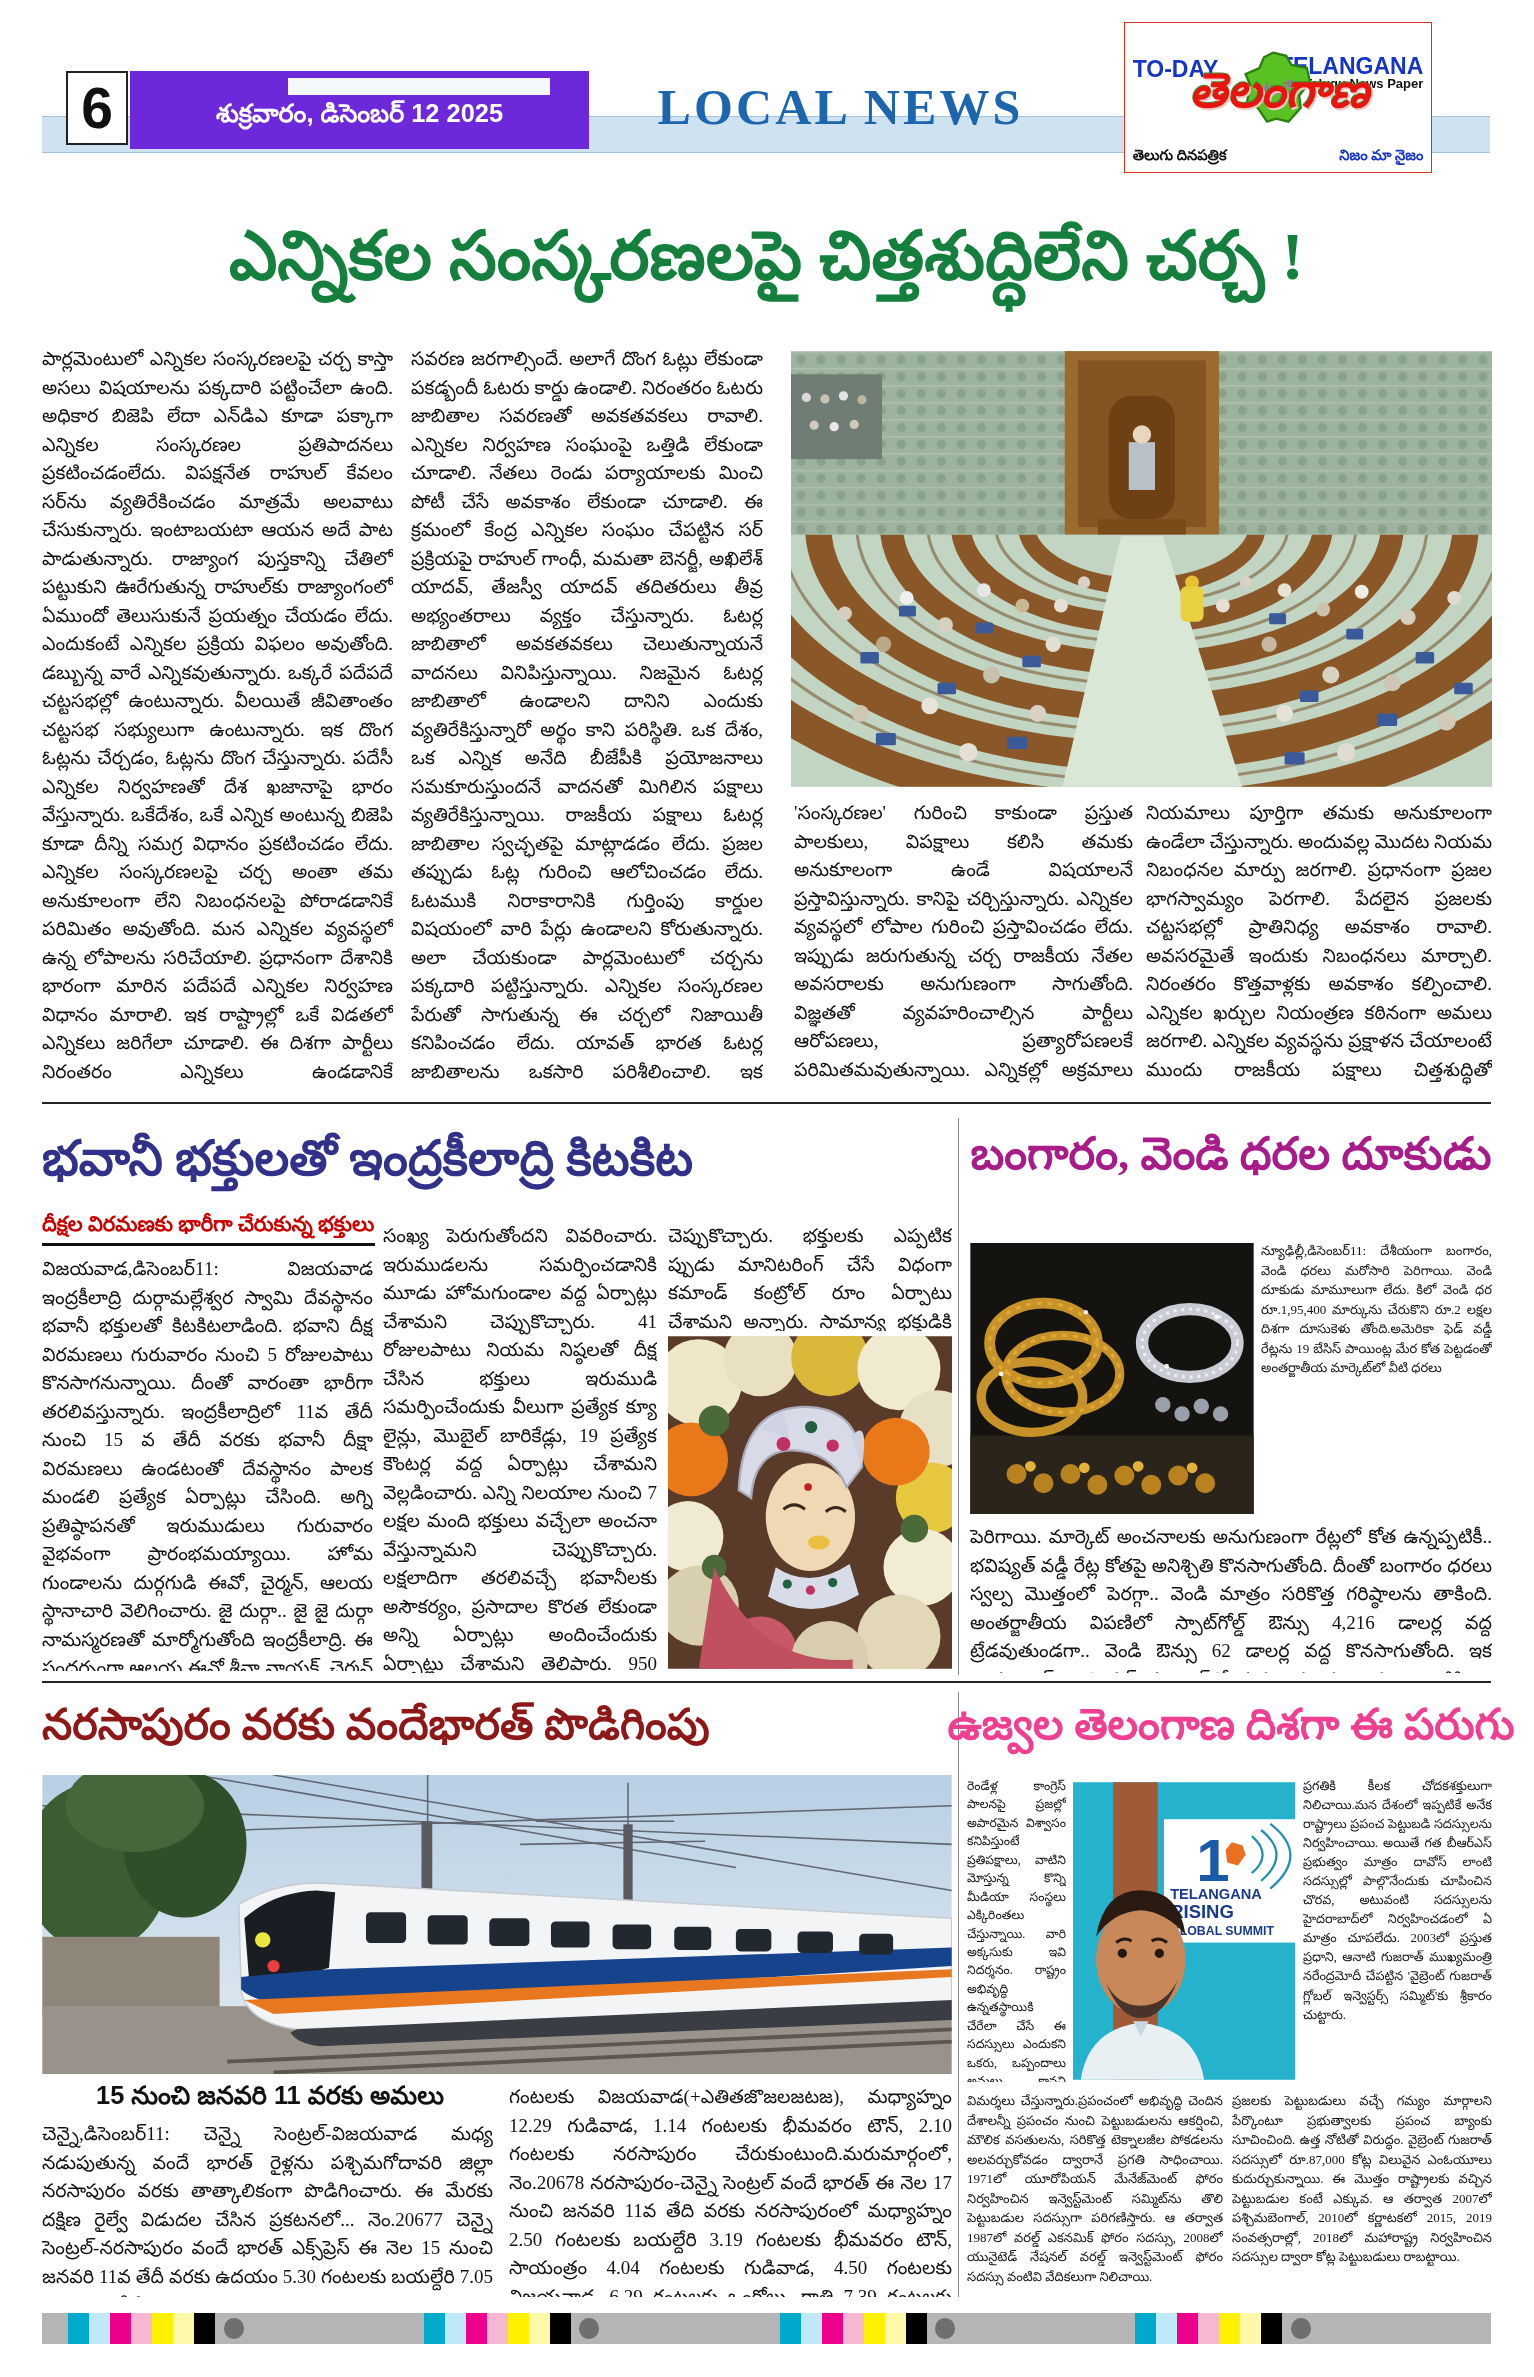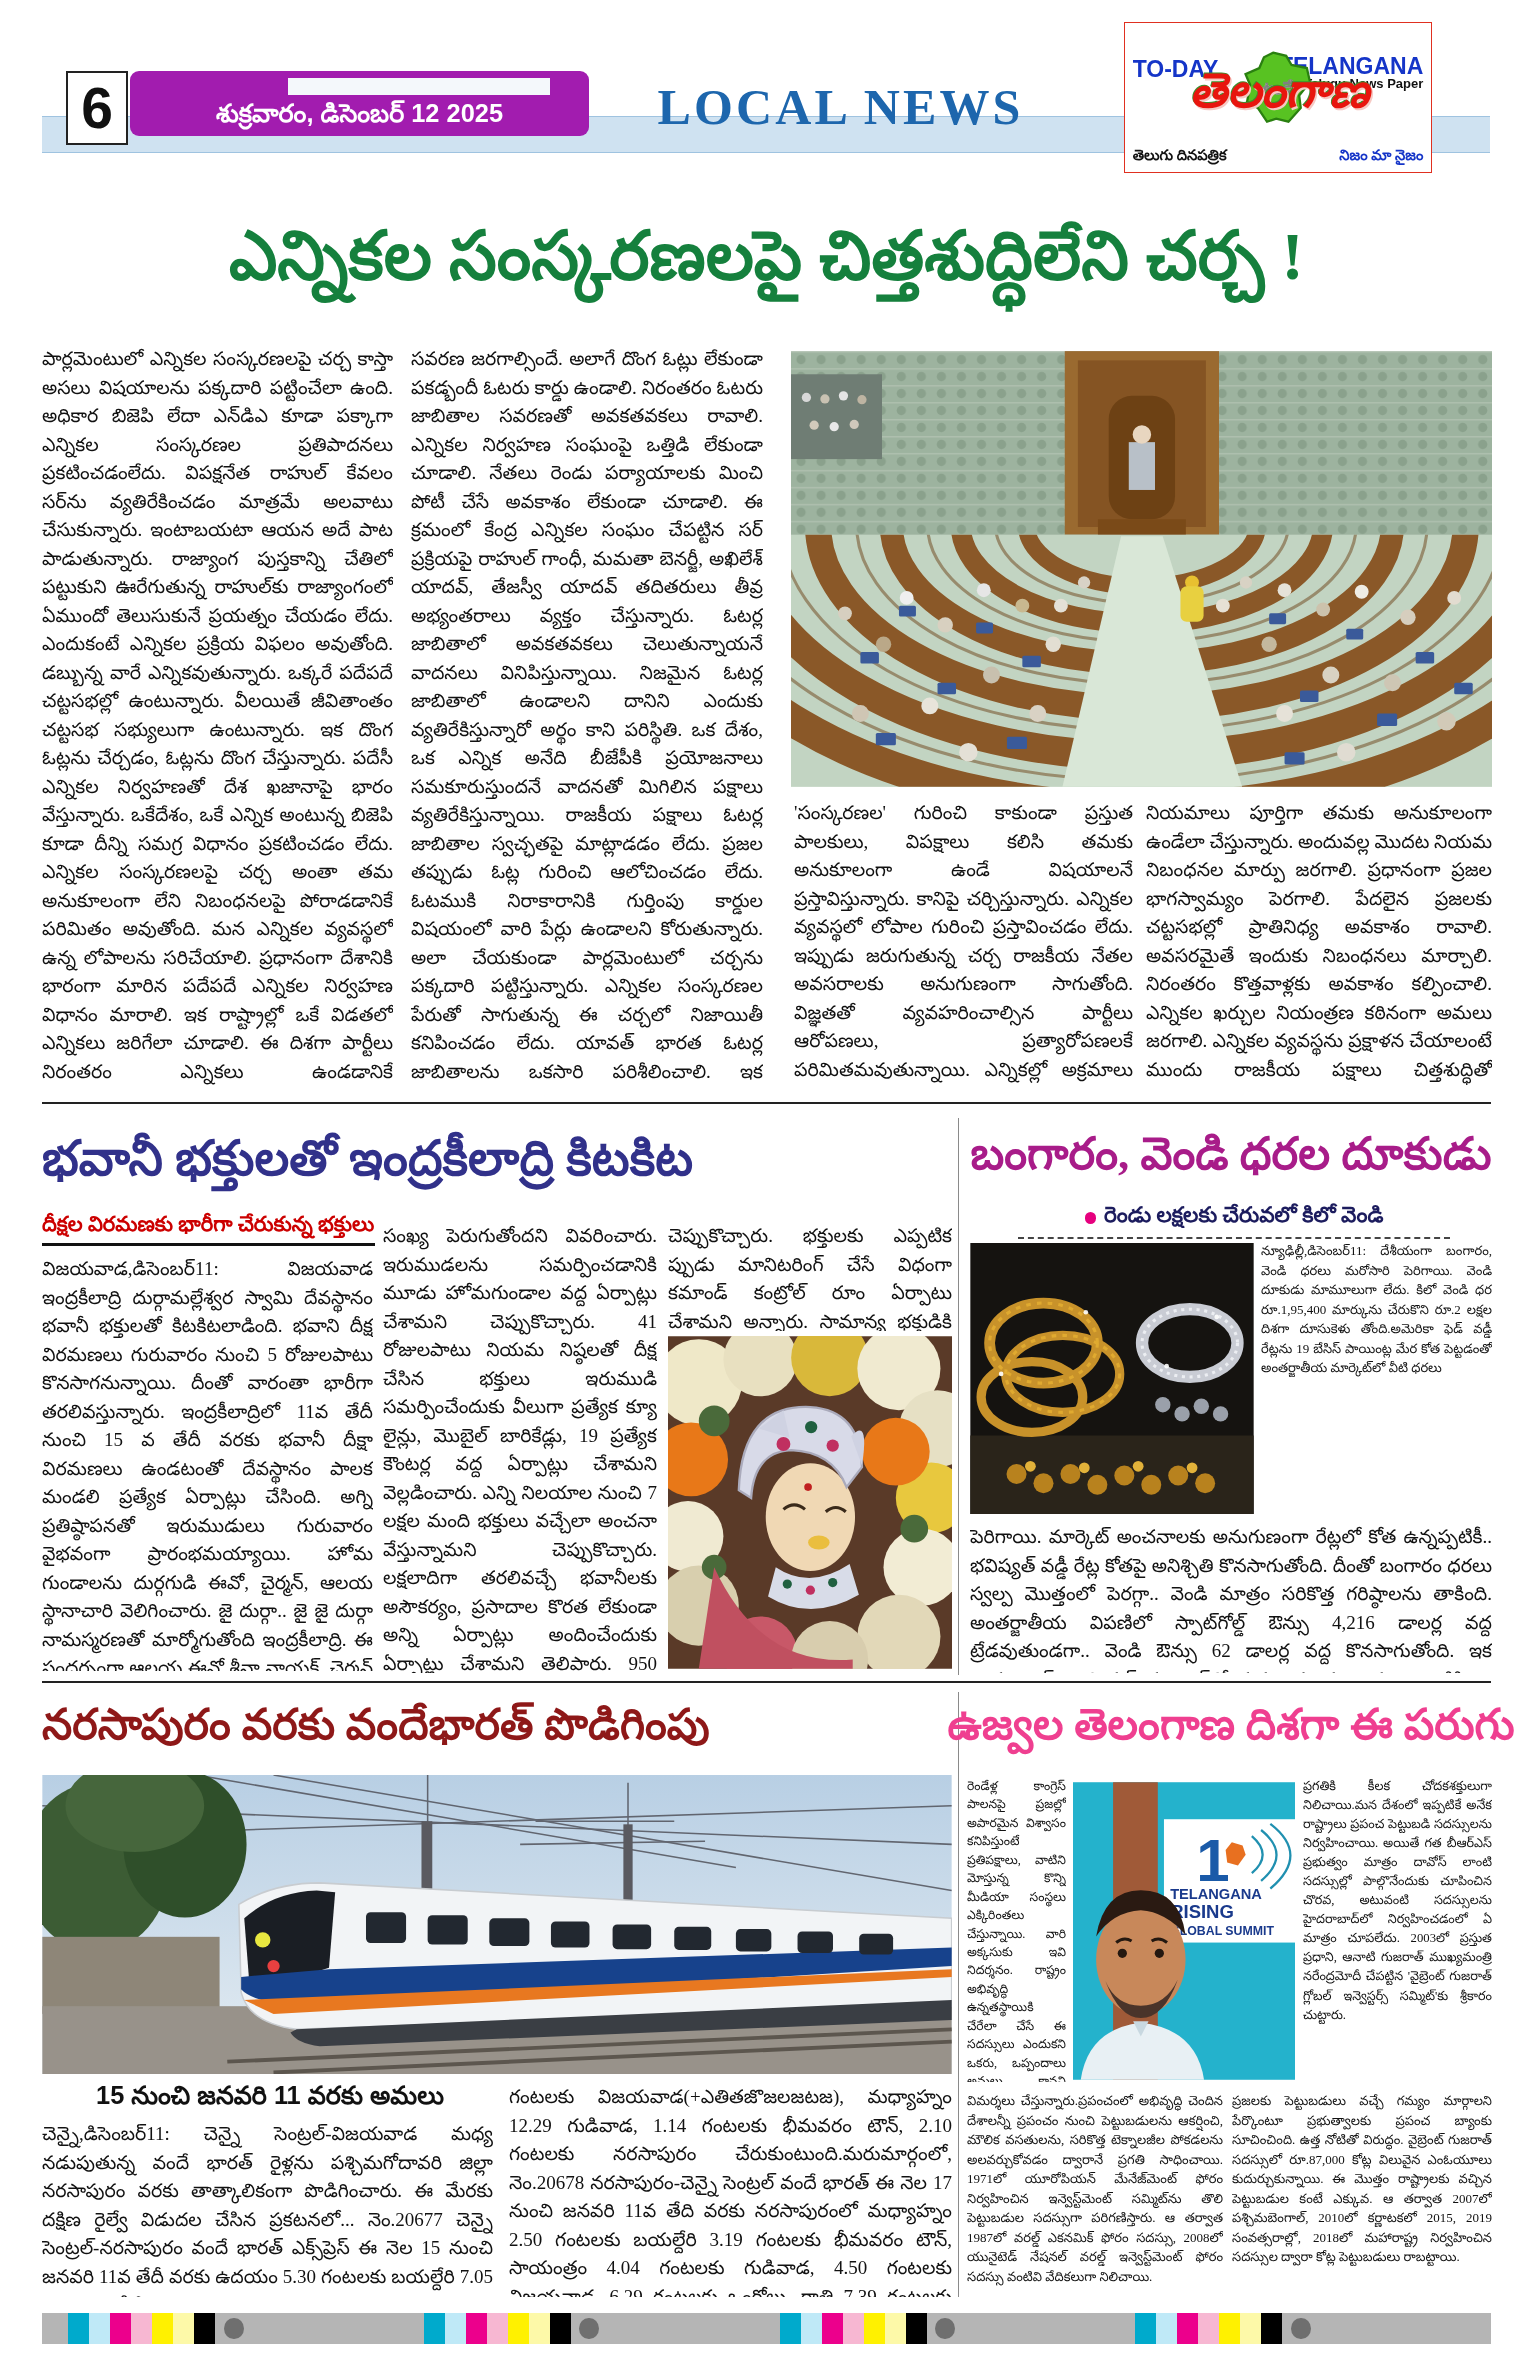--- a/index.html
+++ b/index.html
@@ -2,21 +2,21 @@
 <html style="font-size:12.3px"><head>
 <meta charset="utf-8">
 <style>
   html,body{margin:0;padding:0;background:#ffffff;}
   #page{position:relative;width:1534px;height:2377px;background:#fff;font-family:"Liberation Serif",serif;color:#111;overflow:hidden;}
   .abs{position:absolute;}
   .col{ text-align:justify; font-size:19px; line-height:1.5; overflow:hidden; word-break:break-word;}
   
   .band{left:42px;top:116px;width:1448px;height:35px;background:#cfe2f1;border-top:0.8px solid #9fc3e0;border-bottom:0.8px solid #9fc3e0;}
   .numbox{left:66px;top:71px;width:62px;height:74px;background:#fff;border:2.3px solid #222;box-sizing:border-box;display:flex;align-items:center;justify-content:center;font-size:57px;font-weight:bold;font-family:"Liberation Sans",sans-serif;}
-  .datebar{left:130px;top:71px;width:459px;height:65px;background:#a21caf;border-radius:9px;}
+  .datebar{left:130px;top:71px;width:459px;height:78px;background:#6d28d9;}
   .datebar .strip{position:absolute;left:158px;top:7px;width:262px;height:17px;background:#f4f8fb;}
   .datebar .dt{position:absolute;left:0;right:0;top:28px;text-align:center;color:#fff;font-weight:bold;font-size:25.4px;font-family:"Liberation Sans",sans-serif;}
   .localnews{left:594px;top:68px;width:493px;height:77px;display:flex;align-items:center;justify-content:center;font-family:"Liberation Serif",serif;font-weight:bold;font-size:50px;color:#1d66ad;letter-spacing:3.1px;}
   .logobox{left:1124px;top:21.6px;width:308px;height:151px;background:#fff;border:1.5px solid #e03020;box-sizing:border-box;padding:3.1px 7.7px;}
   .logorow1{display:flex;justify-content:space-between;align-items:flex-start;margin-top:30px;}
   .today{color:#1535c8;font-weight:bold;font-size:23px;font-family:"Liberation Sans",sans-serif;}
   .tg{color:#1535c8;font-weight:bold;font-size:23px;font-family:"Liberation Sans",sans-serif;text-align:right;line-height:.9;}
   .tgsub{color:#111;font-weight:bold;font-size:13px;font-family:"Liberation Sans",sans-serif;text-align:right;}
   .brandte{position:absolute;left:15.4px;top:40px;width:278px;text-align:center;color:#e8150e;font-weight:bold;font-style:italic;font-size:48px;text-shadow:1.5px 1.5px 0 #f6c9c4, -0.8px -0.8px 0 #3f8f2f;}
   .logorow3{position:absolute;left:7.7px;right:7.7px;bottom:4.6px;display:flex;justify-content:space-between;font-weight:bold;font-size:14.6px;}
@@ -218,24 +218,20 @@
     <circle cx="182" cy="196" r="5" fill="#c02020"></circle>
     <path d="M140,300 Q185,330 236,296 L248,336 Q186,372 130,338 Z" fill="#d8dce8"></path>
     <circle cx="155" cy="322" r="6" fill="#206040"></circle>
       <circle cx="185" cy="330" r="6" fill="#c03060"></circle>
       <circle cx="214" cy="320" r="6" fill="#206040"></circle>
   </svg>
 
   <div class="abs vr" style="left:958px;top:1118px;height:557px;"></div>
 
   <div class="abs goldhead">బంగారం, వెండి ధరల దూకుడు</div>
-  <div class="abs goldsub">
-    <span class="dot"></span>
-    <span>రెండు లక్షలకు చేరువలో కిలో వెండి</span>
-  </div>
 
   <svg class="abs photo" style="left:970px;top:1243px;" width="284" height="271" viewBox="0 0 368 352">
     <rect width="368" height="352" fill="#151310"></rect>
     <rect y="250" width="368" height="102" fill="#2a241a"></rect>
     <g fill="none" stroke="#c8922a">
       <ellipse cx="95" cy="130" rx="70" ry="52" stroke-width="14"></ellipse>
       <ellipse cx="120" cy="170" rx="74" ry="50" stroke-width="12"></ellipse>
       <ellipse cx="80" cy="200" rx="66" ry="46" stroke-width="12"></ellipse>
     </g>
     <g fill="none" stroke="#e0aa30">

